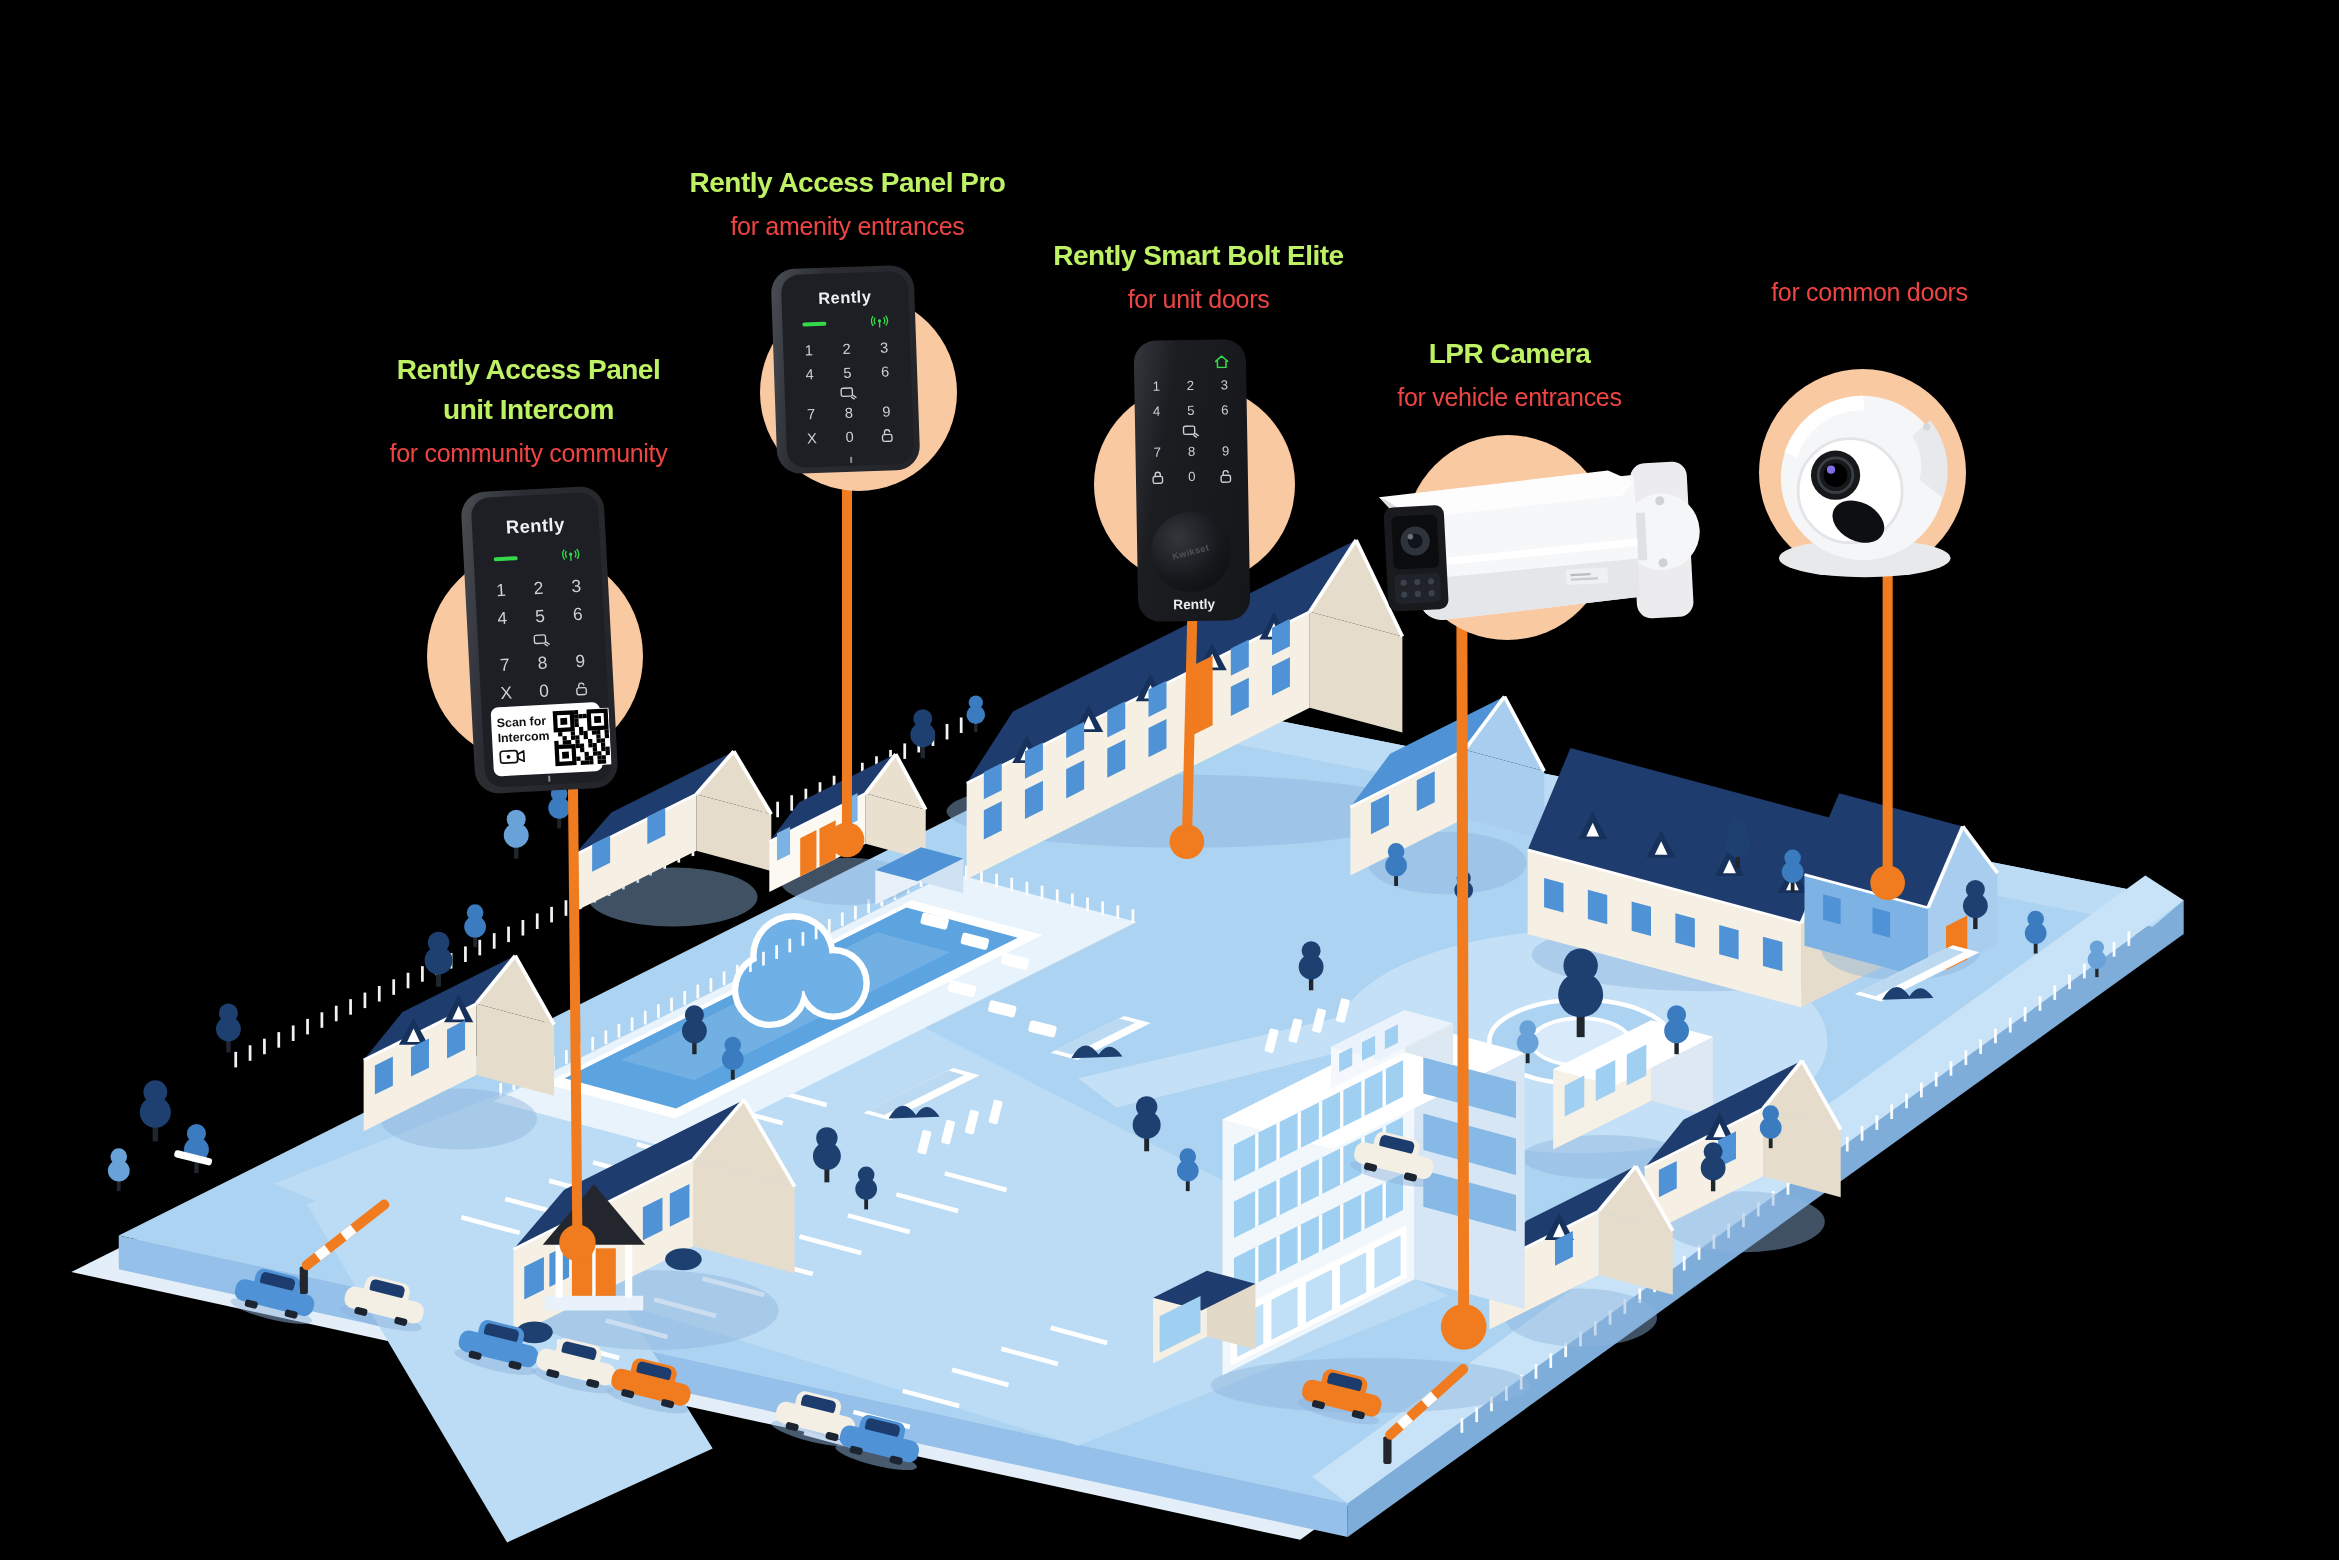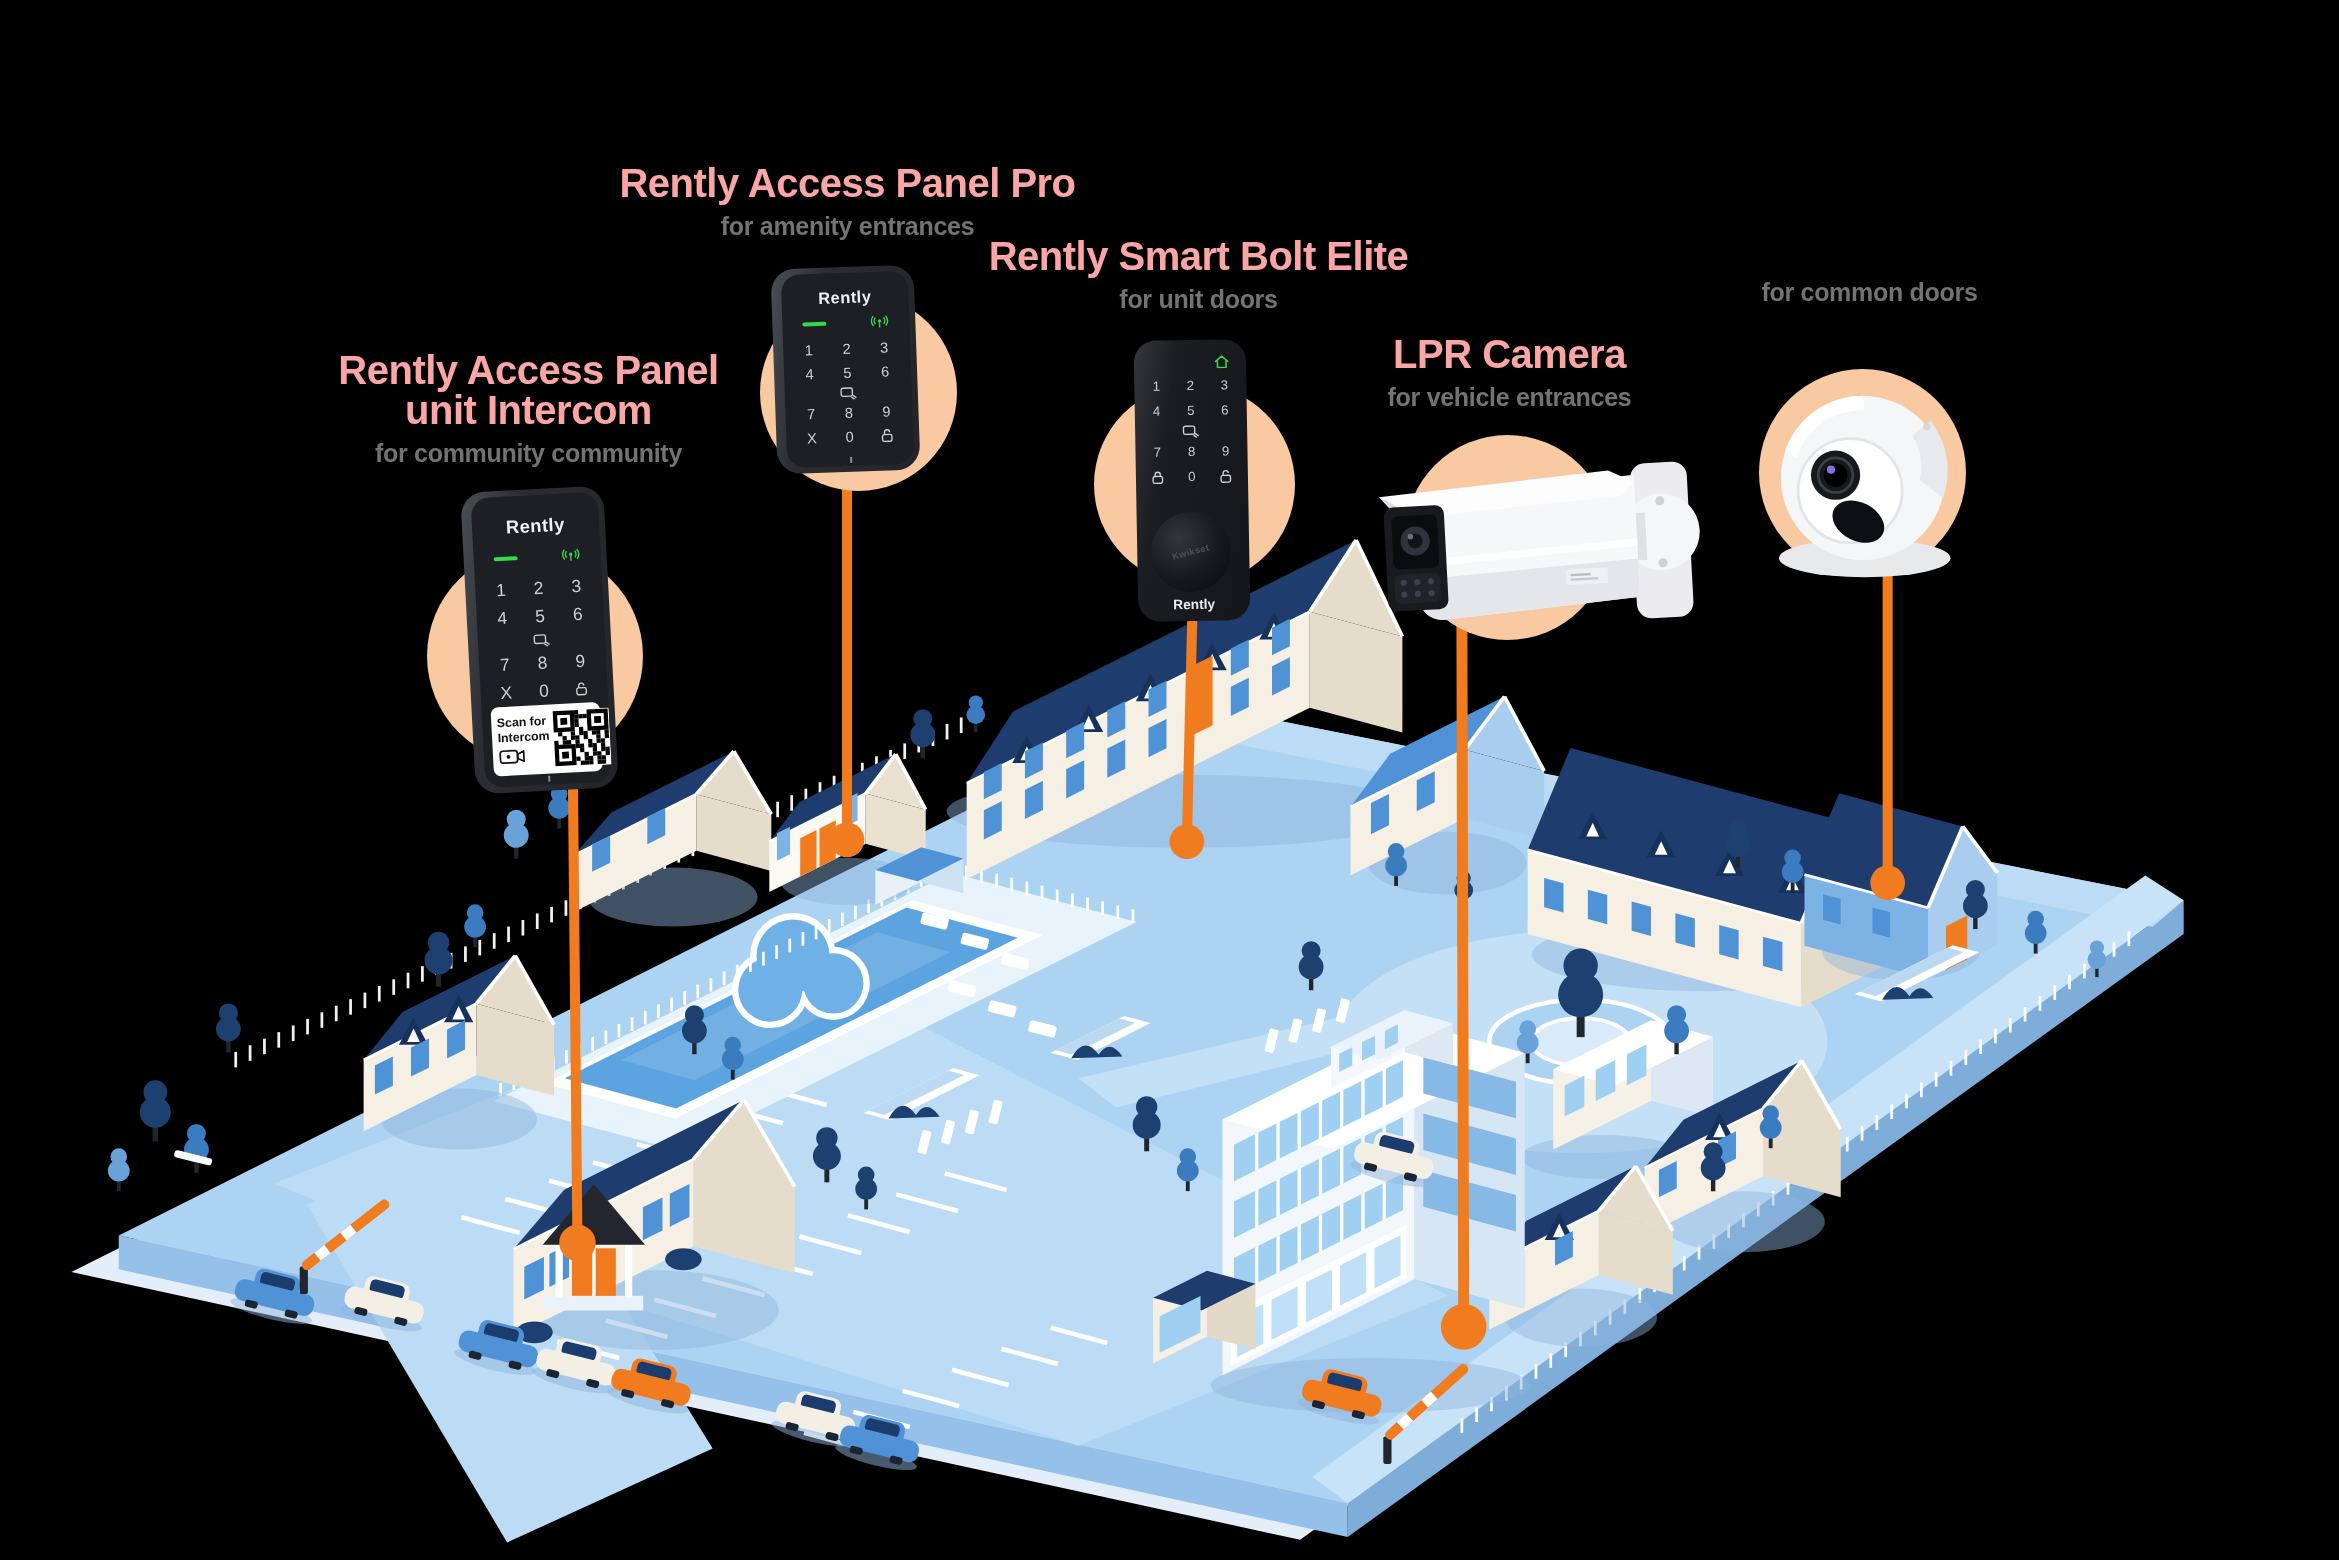--- a/index.html
+++ b/index.html
@@ -11,22 +11,22 @@
   #connectors{position:absolute;left:0;top:0;z-index:2;}
   
   .halo{position:absolute;border-radius:50%;background:#f9c9a2;z-index:3;}
   #halo-1{left:427px;top:548px;width:216px;height:216px;}
   #halo-2{left:760px;top:294px;width:197px;height:197px;}
   #halo-3{left:1094px;top:384px;width:201px;height:201px;}
   #halo-4{left:1405px;top:435px;width:205px;height:205px;}
   #halo-5{left:1759px;top:369px;width:207px;height:207px;}
   
   .plabel{position:absolute;width:475px;text-align:center;z-index:6;}
-  .plabel .t{font-size:40px;line-height:40px;font-weight:bold;color:#fca5a5;letter-spacing:-0.5px;}
-  .plabel .s{margin-top:9.1px;font-size:25px;line-height:29px;font-weight:bold;color:#737373;letter-spacing:-0.3px;}
+  .plabel .t{font-size:28px;line-height:40px;font-weight:bold;color:#bef264;letter-spacing:-0.5px;}
+  .plabel .s{margin-top:9.1px;font-size:25px;line-height:29px;font-weight:normal;color:#ef4444;letter-spacing:-0.3px;}
   #plabel-1{left:291px;top:350px;}
   #plabel-2{left:610px;top:163px;}
   #plabel-3{left:961px;top:236px;}
   #plabel-4{left:1272px;top:334px;}
   #plabel-5{left:1632px;top:269px;}
   
   .device{position:absolute;z-index:5;}
   .panel{background:linear-gradient(102deg,#4a4e55 0%,#2b2d33 30%,#222428 100%);
          border-radius:24px;padding:6.4px 6.4px 6.4px 10px;box-sizing:border-box;}
   #device-1{left:468px;top:489px;width:143px;height:302px;transform:rotate(-3deg);}

